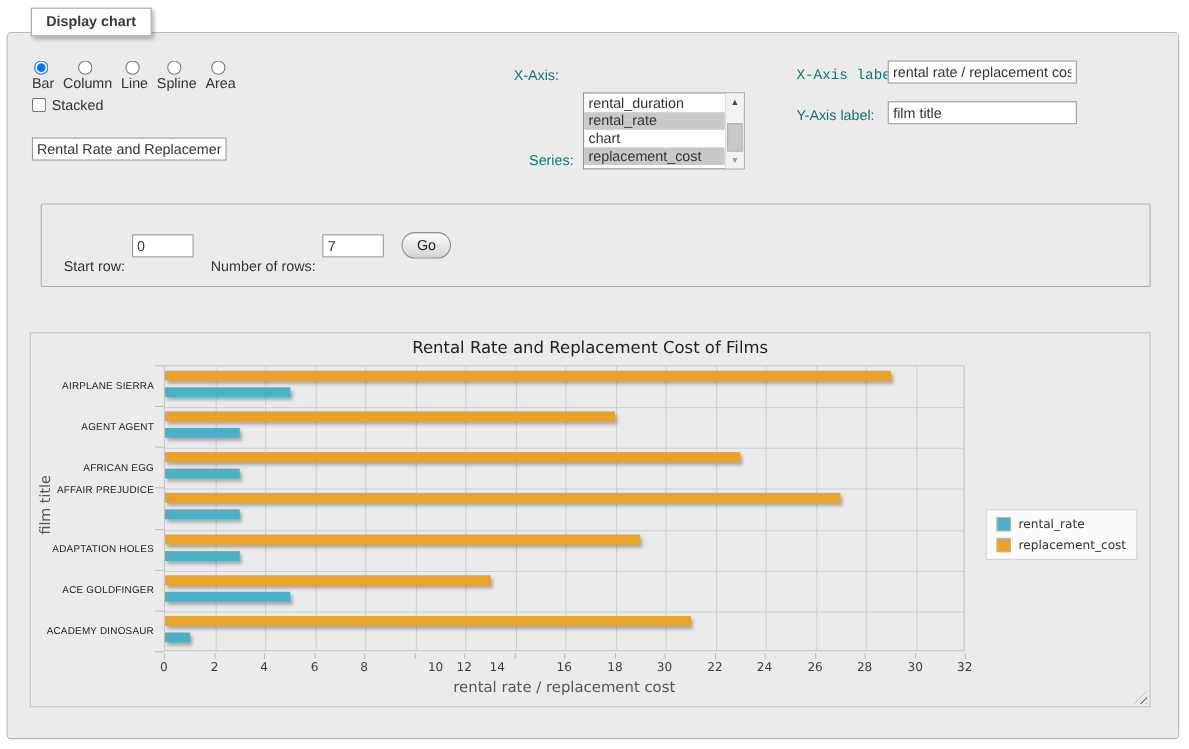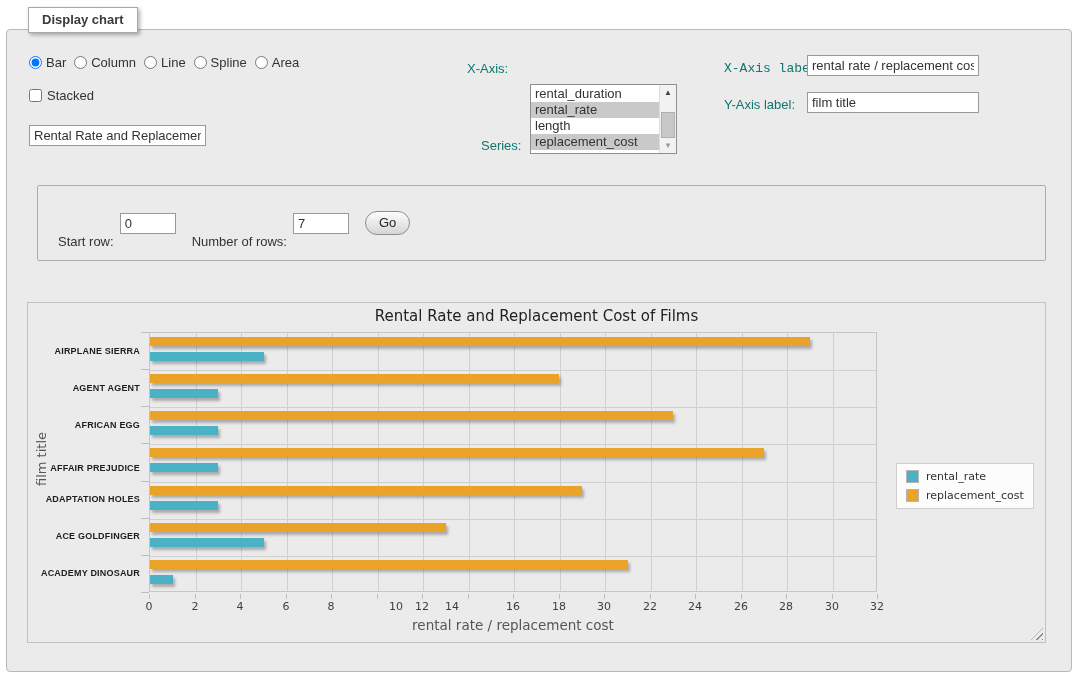--- a/index.html
+++ b/index.html
@@ -7,21 +7,21 @@
   .page { position:relative; width:1081px; height:681px; overflow:hidden; background:#fff; }
 
   .fieldset { position:absolute; left:6px; top:29px; width:1066px; height:643px;
               background:#ebebeb; border:1px solid #b9b9b9; border-radius:4px; }
   .legend-tab { position:absolute; left:28px; top:7px; z-index:6; background:#fff;
                 border:1px solid #a8a8a8; box-shadow:2px 2px 4px rgba(0,0,0,.3);
                 padding:4px 13px 5px; font-weight:bold; color:#3a3a3a; }
   .ctl-label { position:absolute; color:#0f766e; white-space:nowrap; }
 
   .radio-row { position:absolute; left:29px; top:55px; display:flex; align-items:center; }
-  .radio-item { display:flex; align-items:center; margin-right:8px; }
+  .radio-item { display:flex; align-items:center; margin-right:8px;flex-direction:column; }
   .radio-item input { margin:0 4px 0 0; }
   .check-row { position:absolute; left:29px; top:88px; display:flex; align-items:center; }
   .check-row input { margin:0 5px 0 0; }
 
   input.text { position:absolute; border:1px solid #999; background:#fff;
                font:13px "Liberation Sans",sans-serif; color:#333; padding:2px 4px; }
 
   .select-box { position:absolute; left:530px; top:55px; width:153px; height:24px; background:#fff;
                 border:1px solid #8f8f8f; display:flex; align-items:center;
                 justify-content:space-between; padding:0 7px 0 5px; cursor:default; }
@@ -53,21 +53,21 @@
 
   .chart-box { position:absolute; left:27px; top:302px; width:1019px; height:341px;
                background:#ebebeb; border:1px solid #c2c2c2; }
   .chart-title { position:absolute; left:0; right:0; top:4px; text-align:center;
                  font:15px "DejaVu Sans",sans-serif; color:#222; }
   .plot { position:absolute; left:121px; top:29px; width:728px; height:260px;
           border:1px solid #c6c6c6; background:#ebebeb; }
   .grid-v { position:absolute; top:0; bottom:0; width:1px; background:#d0d0d0; }
   .grid-h { position:absolute; left:0; right:0; height:1px; background:#d0d0d0; }
   .bar { position:absolute; left:0; height:9px; box-shadow:2px 3px 3px rgba(90,90,90,.45); }
-  .cat-label { position:absolute; left:0; width:112px; text-align:right; font-weight:bold;
+  .cat-label { position:absolute; left:0; width:112px; text-align:right; font-weight:normal;
                font-size:9px; color:#1d1d1d; letter-spacing:.2px; }
   .y-tick { position:absolute; left:113px; width:8px; height:1px; background:#bdbdbd; }
   .x-tick-mark { position:absolute; top:291px; width:1px; height:5px; background:#bdbdbd; }
   .x-tick-label { position:absolute; top:297px; transform:translateX(-50%);
                   font:11px "DejaVu Sans",sans-serif; color:#3e3e3e; }
   .x-axis-label { position:absolute; left:121px; width:728px; top:314px; text-align:center;
                   font:13.5px "DejaVu Sans",sans-serif; color:#555; }
   .y-axis-label { position:absolute; left:6px; top:129px; writing-mode:vertical-rl;
                   transform:rotate(180deg); font:13px "DejaVu Sans",sans-serif; color:#555; }
   .legend-box { position:absolute; left:868px; top:160px; background:#fcfcfc;
@@ -117,21 +117,21 @@
 
   <input class="text" style="left: 29px; top: 125px; width: 177px;" type="text" value="Rental Rate and Replacement Cost of Films">
 
   <span class="ctl-label" style="left:467px; top:61px;">X-Axis:</span>
 
   <span class="ctl-label" style="left:481px; top:138px;">Series:</span>
   <div class="listbox">
     <div class="lb-items" id="series-items">
         <div class="lb-item">rental_duration</div>
         <div class="lb-item selected">rental_rate</div>
-        <div class="lb-item">length</div>
+        <div class="lb-item">chart</div>
         <div class="lb-item selected">replacement_cost</div>
       </div>
     <div class="lb-scroll">
       <div class="lb-btn up"></div>
       <div class="lb-thumb"></div>
       <div class="lb-btn down"></div>
     </div>
   </div>
 
   <span class="ctl-label" style="left:724px; top:61px;font-family:Liberation Mono, monospace;">X-Axis label:</span>
@@ -231,21 +231,21 @@
       <div class="x-tick-label" style="left: 713px;">26</div>
       <div class="x-tick-mark" style="left: 758px;"></div>
       <div class="x-tick-label" style="left: 758px;">28</div>
       <div class="x-tick-mark" style="left: 804px;"></div>
       <div class="x-tick-label" style="left: 804px;">30</div>
       <div class="x-tick-mark" style="left: 849px;"></div>
       <div class="x-tick-label" style="left: 849px;">32</div>
       <div class="cat-label" style="top: 43px;">AIRPLANE SIERRA</div>
       <div class="cat-label" style="top: 80px;">AGENT AGENT</div>
       <div class="cat-label" style="top: 117px;">AFRICAN EGG</div>
-      <div class="cat-label" style="top: 160px;">AFFAIR PREJUDICE</div>
+      <div class="cat-label" style="top: 137px;">AFFAIR PREJUDICE</div>
       <div class="cat-label" style="top: 191px;">ADAPTATION HOLES</div>
       <div class="cat-label" style="top: 228px;">ACE GOLDFINGER</div>
       <div class="cat-label" style="top: 265px;">ACADEMY DINOSAUR</div>
       <div class="y-tick" style="top: 29px;"></div>
       <div class="y-tick" style="top: 66px;"></div>
       <div class="y-tick" style="top: 103px;"></div>
       <div class="y-tick" style="top: 140px;"></div>
       <div class="y-tick" style="top: 178px;"></div>
       <div class="y-tick" style="top: 215px;"></div>
       <div class="y-tick" style="top: 252px;"></div>

